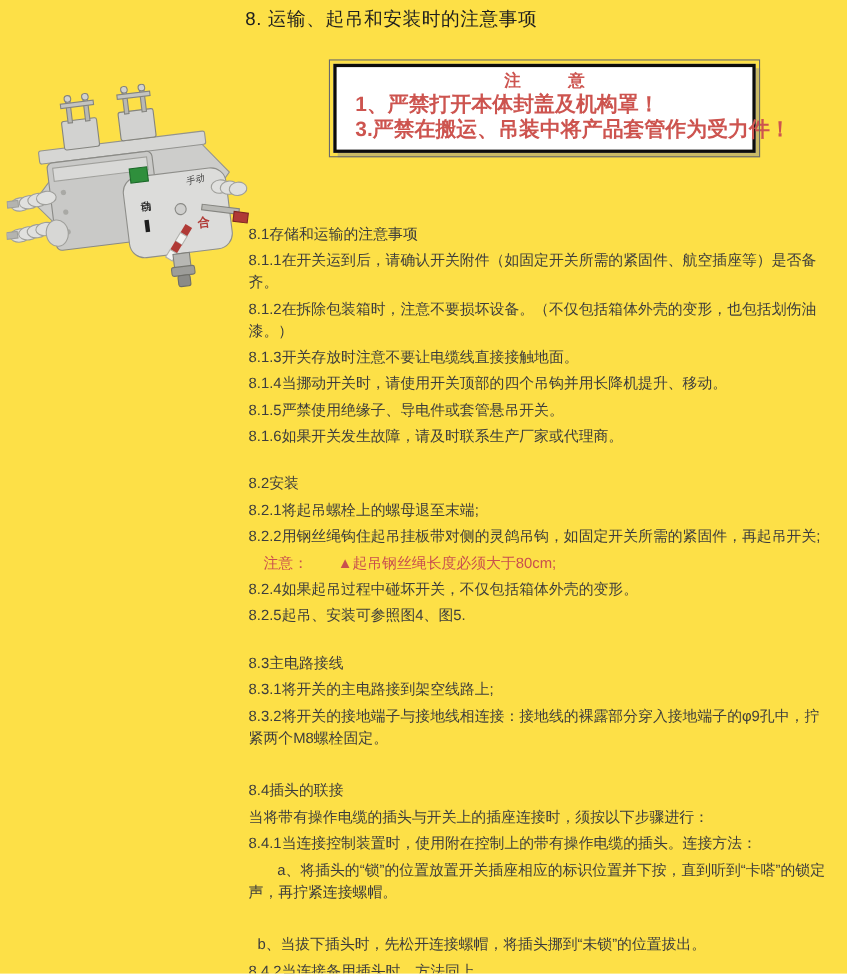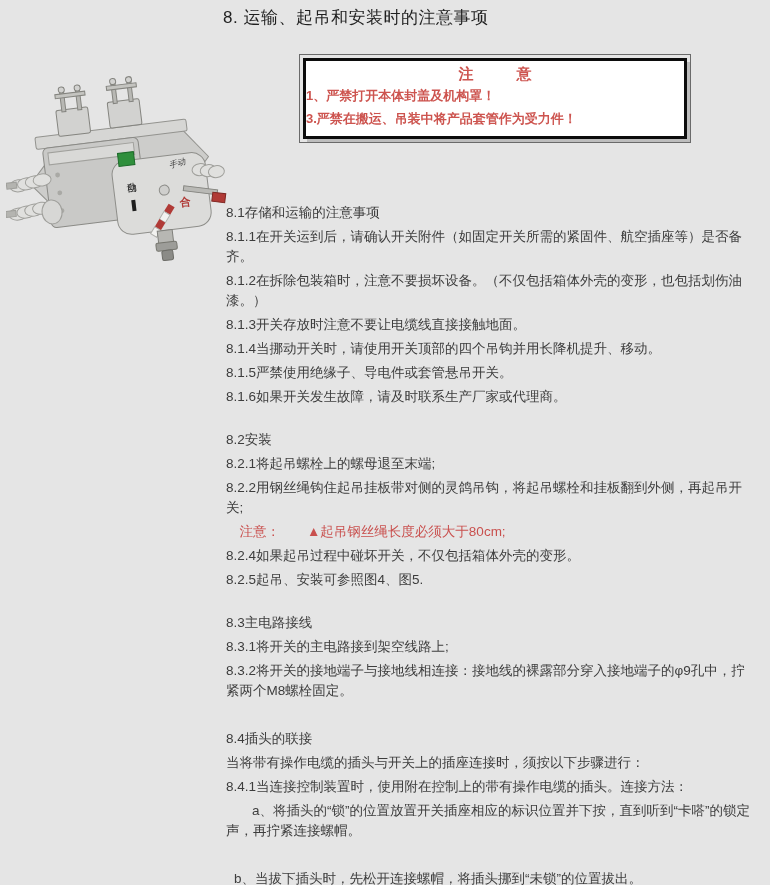--- a/index.html
+++ b/index.html
@@ -1,43 +1,43 @@
 <!DOCTYPE html>
 <html><head>
 <meta charset="utf-8">
 <style>
   html,body{margin:0;padding:0;}
   body{
     width:770px;height:885px;background:#ffffff;
     font-family:"Liberation Sans","DejaVu Sans",sans-serif;
     color:#3d3d3d;
   }
-  .page{position:relative;width:770px;height:885px;background:#e5e5e5;overflow:hidden;}
+  .page{position:relative;width:770px;height:885px;background:#fde047;overflow:hidden;}
 
   .doc-title{
     position:absolute;left:223px;top:6px;
     font-size:17px;color:#1f1f1f;letter-spacing:.5px;white-space:nowrap;
   }
 
   
   .notice-box{
     position:absolute;left:303px;top:58px;width:378px;
     border:3px solid #0c0c0c;
     outline:1px solid #6a6a6a;outline-offset:3px;
     background:#fff;
     box-shadow:4px 4px 0 rgba(140,140,140,.45);
     padding:3px 0 6px 0;
   }
   .notice-title{
     text-align:center;color:#cd544f;font-size:15px;font-weight:bold;
     letter-spacing:14px;line-height:20px;padding-left:14px;
   }
   .notice-item{
-    color:#cd544f;font-size:13px;font-weight:600;line-height:23px;
-    white-space:nowrap;
+    color:#cd544f;font-size:19px;font-weight:600;line-height:23px;
+    padding-left:17px;white-space:nowrap;
   }
 
   
   .image-wrap{position:absolute;left:6px;top:76px;width:224px;height:196px;}
 
   
   .body-col{
     position:absolute;left:222px;top:199px;width:540px;
     font-size:13.5px;line-height:20px;color:#3d3d3d;
   }
@@ -148,21 +148,21 @@
       <p>8.1存储和运输的注意事项</p>
       <p>8.1.1在开关运到后，请确认开关附件（如固定开关所需的紧固件、航空插座等）是否备齐。</p>
       <p>8.1.2在拆除包装箱时，注意不要损坏设备。（不仅包括箱体外壳的变形，也包括划伤油漆。）</p>
       <p>8.1.3开关存放时注意不要让电缆线直接接触地面。</p>
       <p>8.1.4当挪动开关时，请使用开关顶部的四个吊钩并用长降机提升、移动。</p>
       <p>8.1.5严禁使用绝缘子、导电件或套管悬吊开关。</p>
       <p>8.1.6如果开关发生故障，请及时联系生产厂家或代理商。</p>
       <p class="sp"></p>
       <p>8.2安装</p>
       <p>8.2.1将起吊螺栓上的螺母退至末端;</p>
-      <p>8.2.2用钢丝绳钩住起吊挂板带对侧的灵鸽吊钩，将起吊螺栓和挂板翻到外侧，再起吊开关;</p>
+      <p>8.2.2用钢丝绳钩住起吊挂板带对侧的灵鸽吊钩，如固定开关所需的紧固件，再起吊开关;</p>
       <p class="red">　注意：　　▲起吊钢丝绳长度必须大于80cm;</p>
       <p>8.2.4如果起吊过程中碰坏开关，不仅包括箱体外壳的变形。</p>
       <p>8.2.5起吊、安装可参照图4、图5.</p>
       <p class="sp"></p>
       <p>8.3主电路接线</p>
       <p>8.3.1将开关的主电路接到架空线路上;</p>
       <p>8.3.2将开关的接地端子与接地线相连接：接地线的裸露部分穿入接地端子的φ9孔中，拧紧两个M8螺栓固定。</p>
       <p class="sp-lg"></p>
       <p>8.4插头的联接</p>
       <p>当将带有操作电缆的插头与开关上的插座连接时，须按以下步骤进行：</p>

